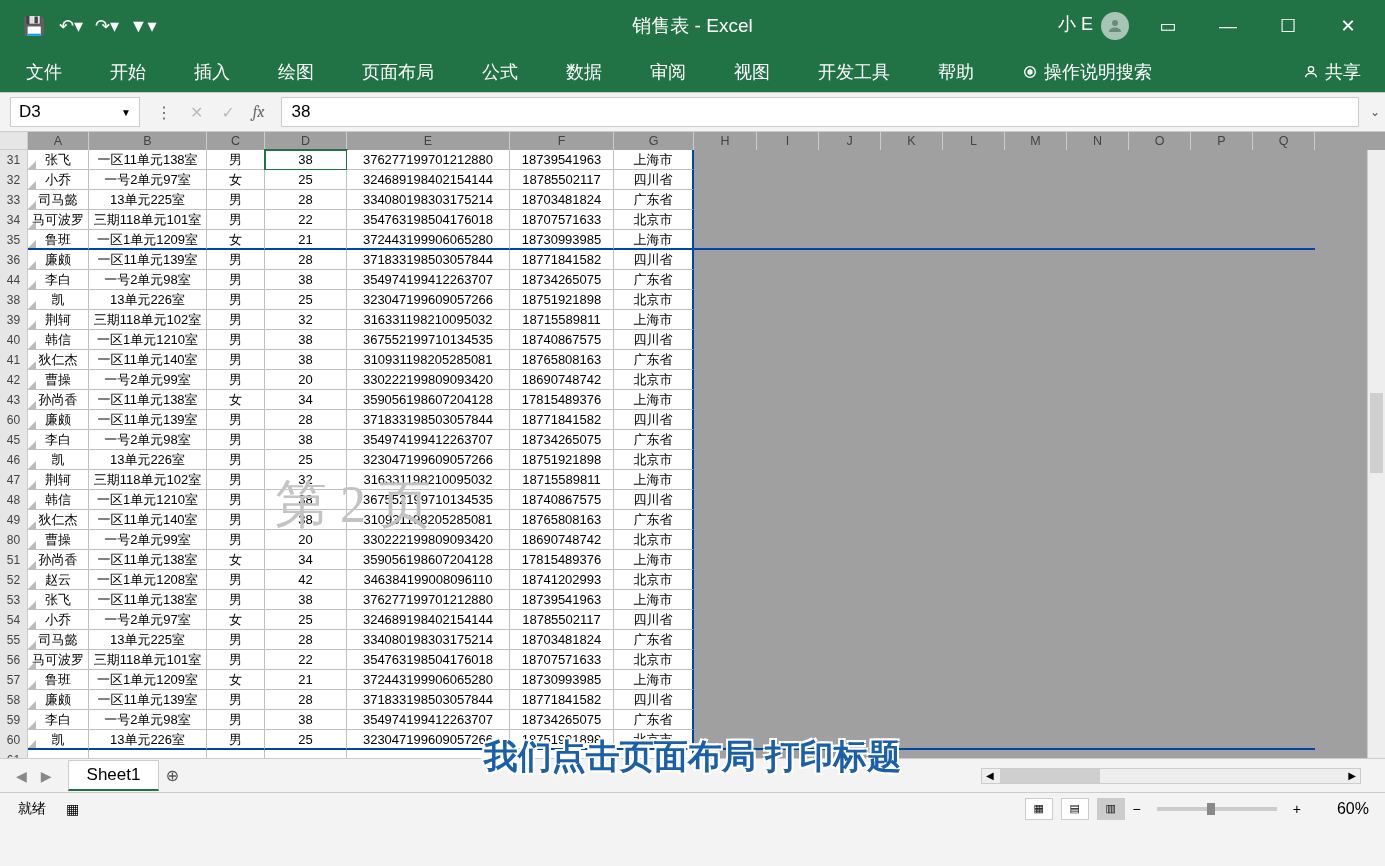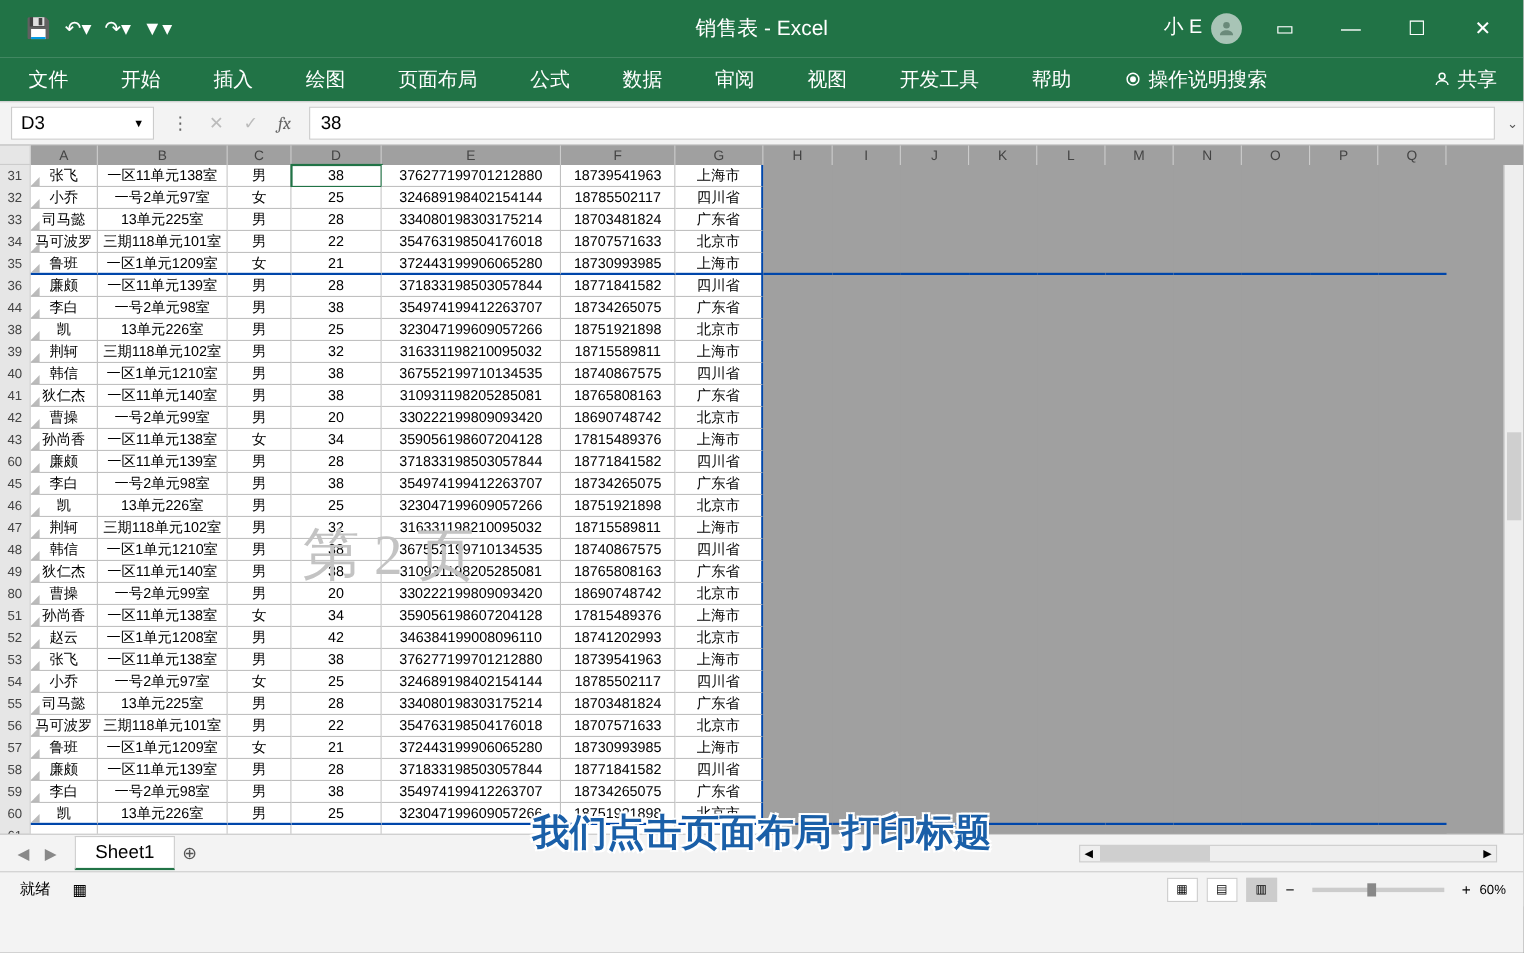--- a/index.html
+++ b/index.html
@@ -805,17 +805,17 @@
   </div>
   <div class="status-right">
     <div class="view-btn">▦</div>
     <div class="view-btn">▤</div>
     <div class="view-btn active">▥</div>
     <span>−</span>
     <div class="zoom-slider">
         <div class="zoom-thumb"></div>
       </div>
     <span>+</span>
-    <span style="margin-left:0;font-size:12px;">60%</span>
+    <span style="margin-left:28px;font-size:16px;">60%</span>
   </div>
 </div>
 
 <div class="subtitle">我们点击页面布局 打印标题</div>
 
 </body></html>

